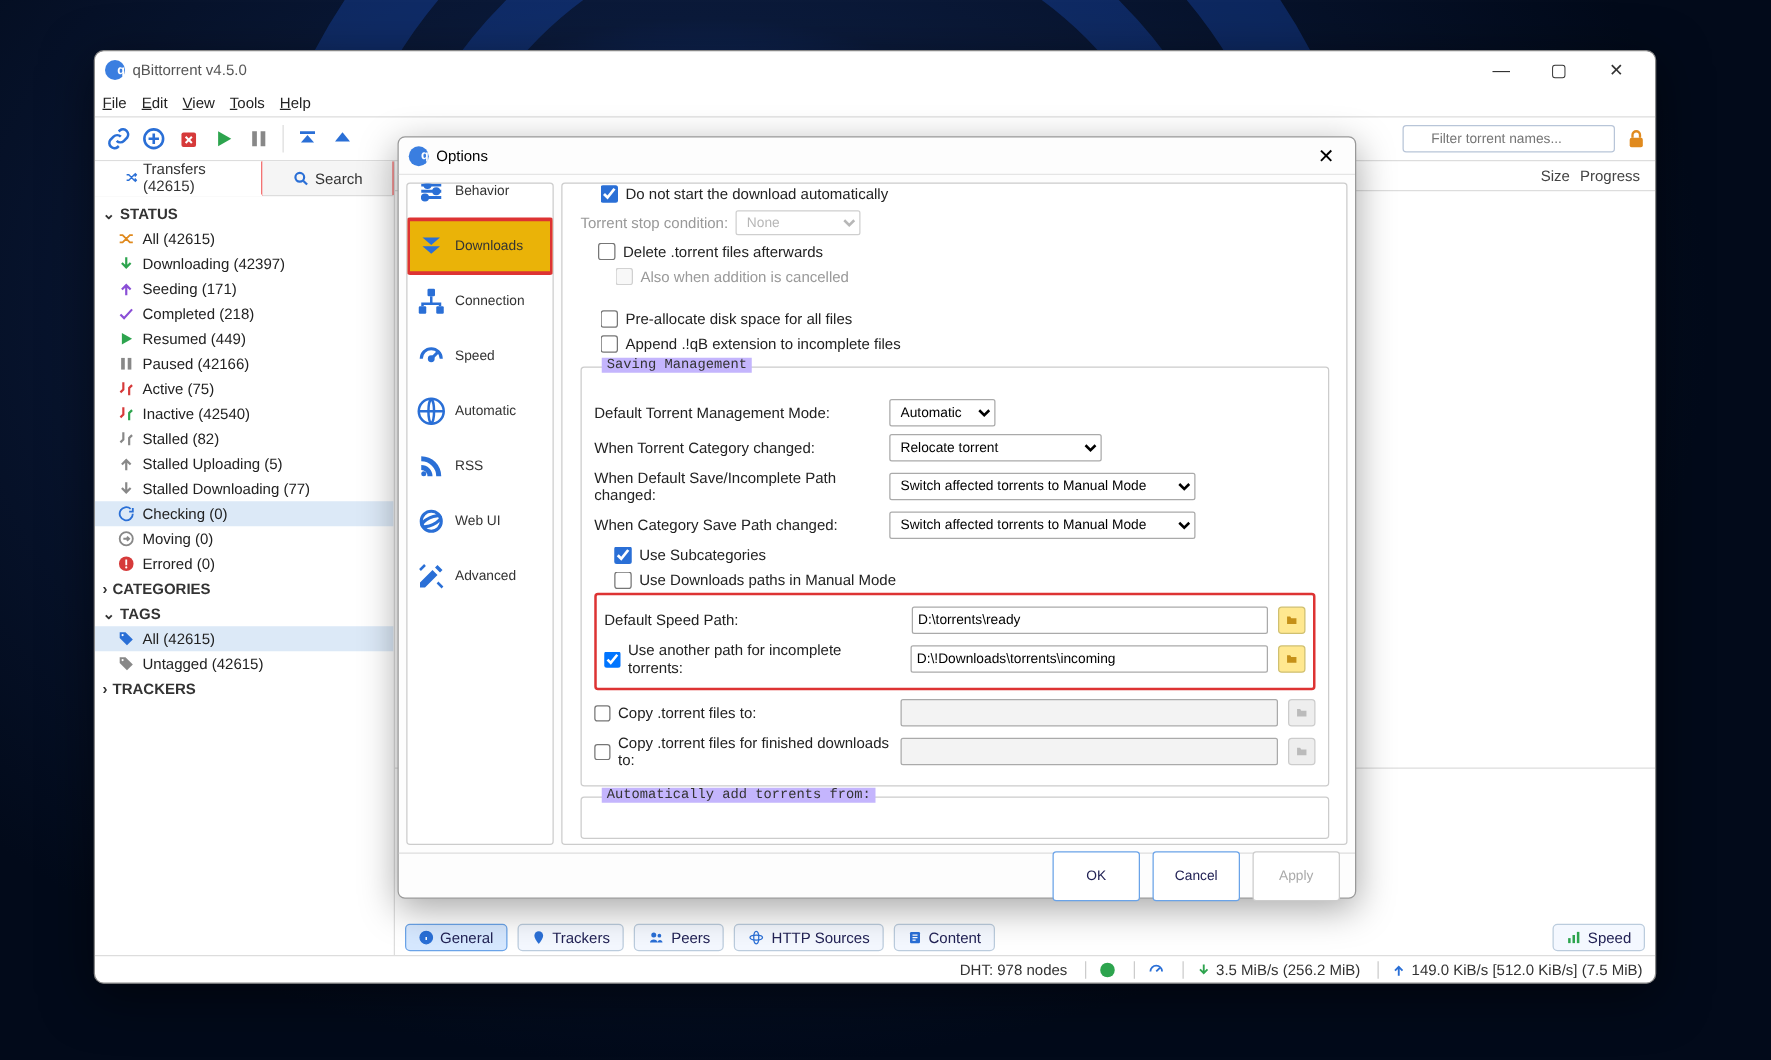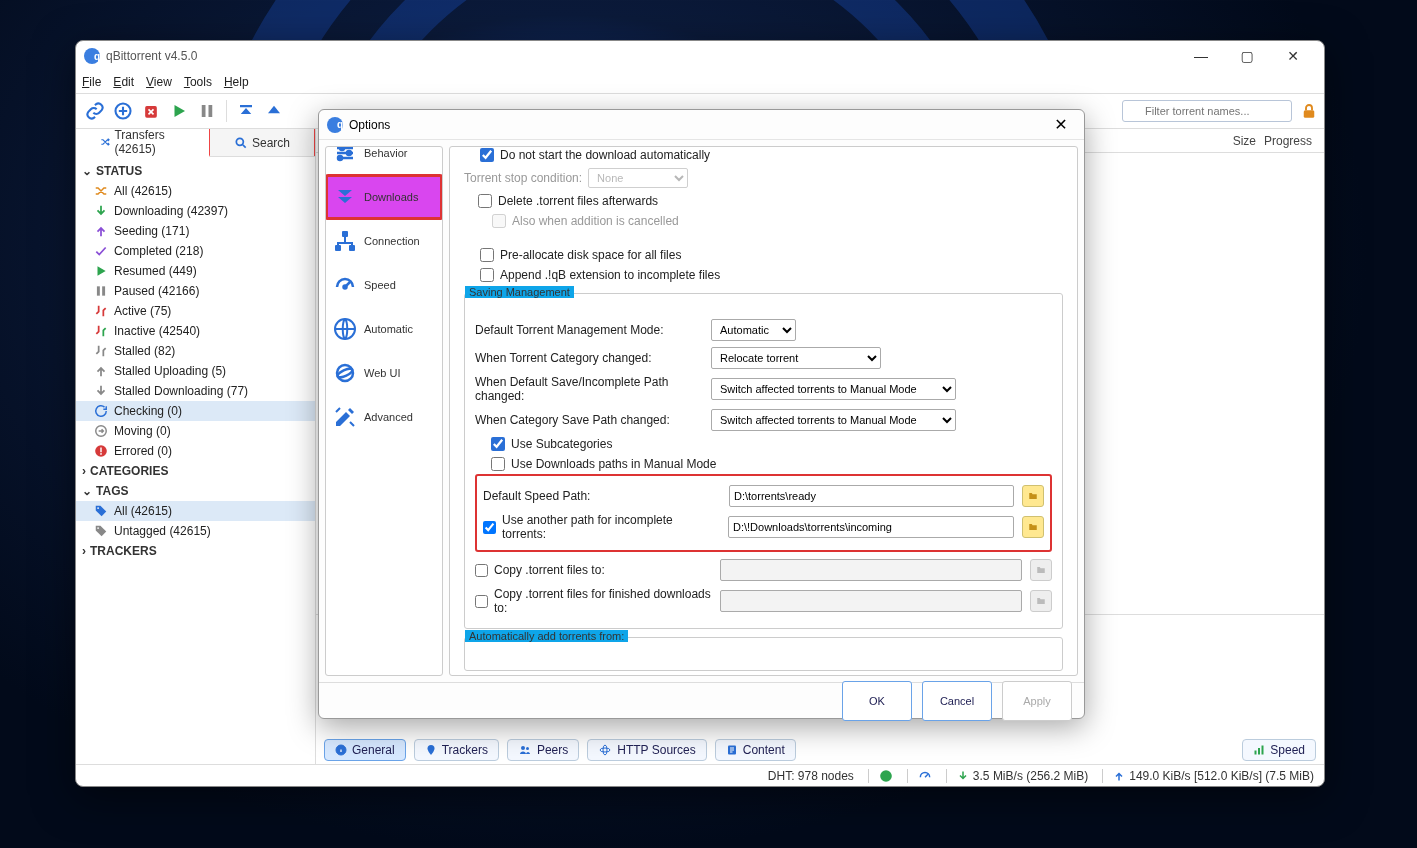--- a/index.html
+++ b/index.html
@@ -48,41 +48,41 @@
 .statusbar .seg{display:flex;align-items:center;gap:4px;border-left:1px solid #ccc;padding-left:10px;}
 .statusbar .seg:first-child{border-left:none;}
 
 
 .dlg{position:absolute;left:318px;top:109px;width:767px;height:610px;background:#fdfdfd;border:1px solid #999;border-radius:6px;box-shadow:0 8px 30px rgba(0,0,0,.35);display:flex;flex-direction:column;}
 .dlgtitle{height:30px;display:flex;align-items:center;padding:0 8px;border-bottom:1px solid #e5e5e5;}
 .dlgclose{margin-left:auto;width:30px;height:24px;display:flex;align-items:center;justify-content:center;font-size:16px;}
 .dlgbody{flex:1;display:flex;min-height:0;}
 .catlist{width:118px;border:1px solid #ccc;margin:6px;border-radius:3px;overflow-y:auto;background:#fff;}
 .catitem{display:flex;flex-direction:row;align-items:center;gap:4px;padding:10px 4px;color:#225;}
-.catitem.active{background:#d946ef;border-radius:4px;}
+.catitem.active{background:#eab308;border-radius:4px;}
 .catitem.hl{outline:3px solid #d33;outline-offset:-2px;border-radius:2px;}
 .caticon{width:30px;height:24px;color:#2a6fd6;}
 .catlabel{font-size:11px;color:#333;}
 
 .settings{flex:1;margin:6px 6px 6px 0;border:1px solid #ccc;border-radius:3px;position:relative;overflow:hidden;background:#fff;}
 .settings-inner{position:absolute;inset:0;overflow-y:auto;padding:0 14px 10px 14px;}
 .settings-inner::-webkit-scrollbar{width:14px;}
 .settings-inner::-webkit-scrollbar-thumb{background:#c3c9d4;border-radius:7px;}
 
 .chkrow{display:flex;align-items:center;gap:6px;padding:3px 16px;color:#222;}
 .chkrow input[type=checkbox]{width:14px;height:14px;accent-color:#2a6fd6;}
 .chkrow.disabled{color:#999;}
 .smallsel{height:20px;padding:0 4px;border:1px solid #bbb;border-radius:2px;background:#fff;font-size:11px;}
 .inrow{display:flex;align-items:center;gap:8px;padding:3px 0;}
 .inrow .lab{width:228px;color:#222;}
 .inrow select,.inrow input[type=text]{flex:1;height:22px;border:1px solid #aaa;border-radius:2px;padding:0 4px;font-size:11px;background:#fff;}
 .inrow .foldbtn{width:22px;height:22px;border:1px solid #d0c070;background:#ffe890;border-radius:3px;display:flex;align-items:center;justify-content:center;}
 .inrow.dim .foldbtn{background:#eee;border-color:#ccc;}
 .groupbox{border:1px solid #ccc;border-radius:3px;margin:8px 0;padding:22px 10px 10px 10px;position:relative;}
-.grouplegend{position:absolute;top:-8px;left:0;background:#0ea5e9;padding:0 4px;color:#333;font-size:11px;}
+.grouplegend{position:absolute;top:-8px;left:16px;background:#c4b5fd;padding:0 4px;color:#333;font-size:11px;font-family:Liberation Mono, monospace;}
 .redbox{border:2px solid #d33;border-radius:3px;padding:6px;margin:4px 0;}
 
 .dlgfoot{height:36px;border-top:1px solid #ddd;display:flex;align-items:center;justify-content:flex-end;gap:10px;padding:0 12px;}
 .btn{height:40px;min-width:70px;padding:0 14px;border:1px solid #6aa3e8;background:#fff;border-radius:3px;color:#225;font-size:11px;}
 .btn.disabled{color:#aaa;border-color:#ccc;}
 
 
 svg{display:block;}
 .blue{color:#2a6fd6}.green{color:#2da44e}.orange{color:#e08a1e}.red{color:#d63a3a}.purple{color:#8a4fd6}.grey{color:#888}
 </style>
@@ -431,20 +431,27 @@
             <circle cx="12" cy="14" r="1.5" fill="currentColor"></circle>
           </svg>
         <span class="catlabel">Speed</span>
       </div>
       <div class="catitem">
         <svg class="caticon" viewBox="0 0 24 24" fill="none" stroke="currentColor" stroke-width="2">
             <circle cx="12" cy="12" r="10"></circle>
             <path d="M2 12h20M12 2c3 3 3 17 0 20M12 2c-3 3-3 17 0 20"></path>
           </svg>
         <span class="catlabel">Automatic</span>
+      </div>
+      <div class="catitem">
+        <svg class="caticon" viewBox="0 0 24 24" fill="currentColor">
+            <path d="M4 4a16 16 0 0 1 16 16h-4A12 12 0 0 0 4 8zM4 11a9 9 0 0 1 9 9H9a5 5 0 0 0-5-5z"></path>
+            <circle cx="6" cy="18" r="2"></circle>
+          </svg>
+        <span class="catlabel">RSS</span>
       </div>
       <div class="catitem">
         <svg class="caticon" viewBox="0 0 24 24" fill="none" stroke="currentColor" stroke-width="2.5">
             <circle cx="12" cy="12" r="8"></circle>
             <ellipse cx="12" cy="12" rx="8" ry="3" transform="rotate(-25 12 12)"></ellipse>
           </svg>
         <span class="catlabel">Web UI</span>
       </div>
       <div class="catitem">
         <svg class="caticon" viewBox="0 0 24 24" fill="currentColor">

